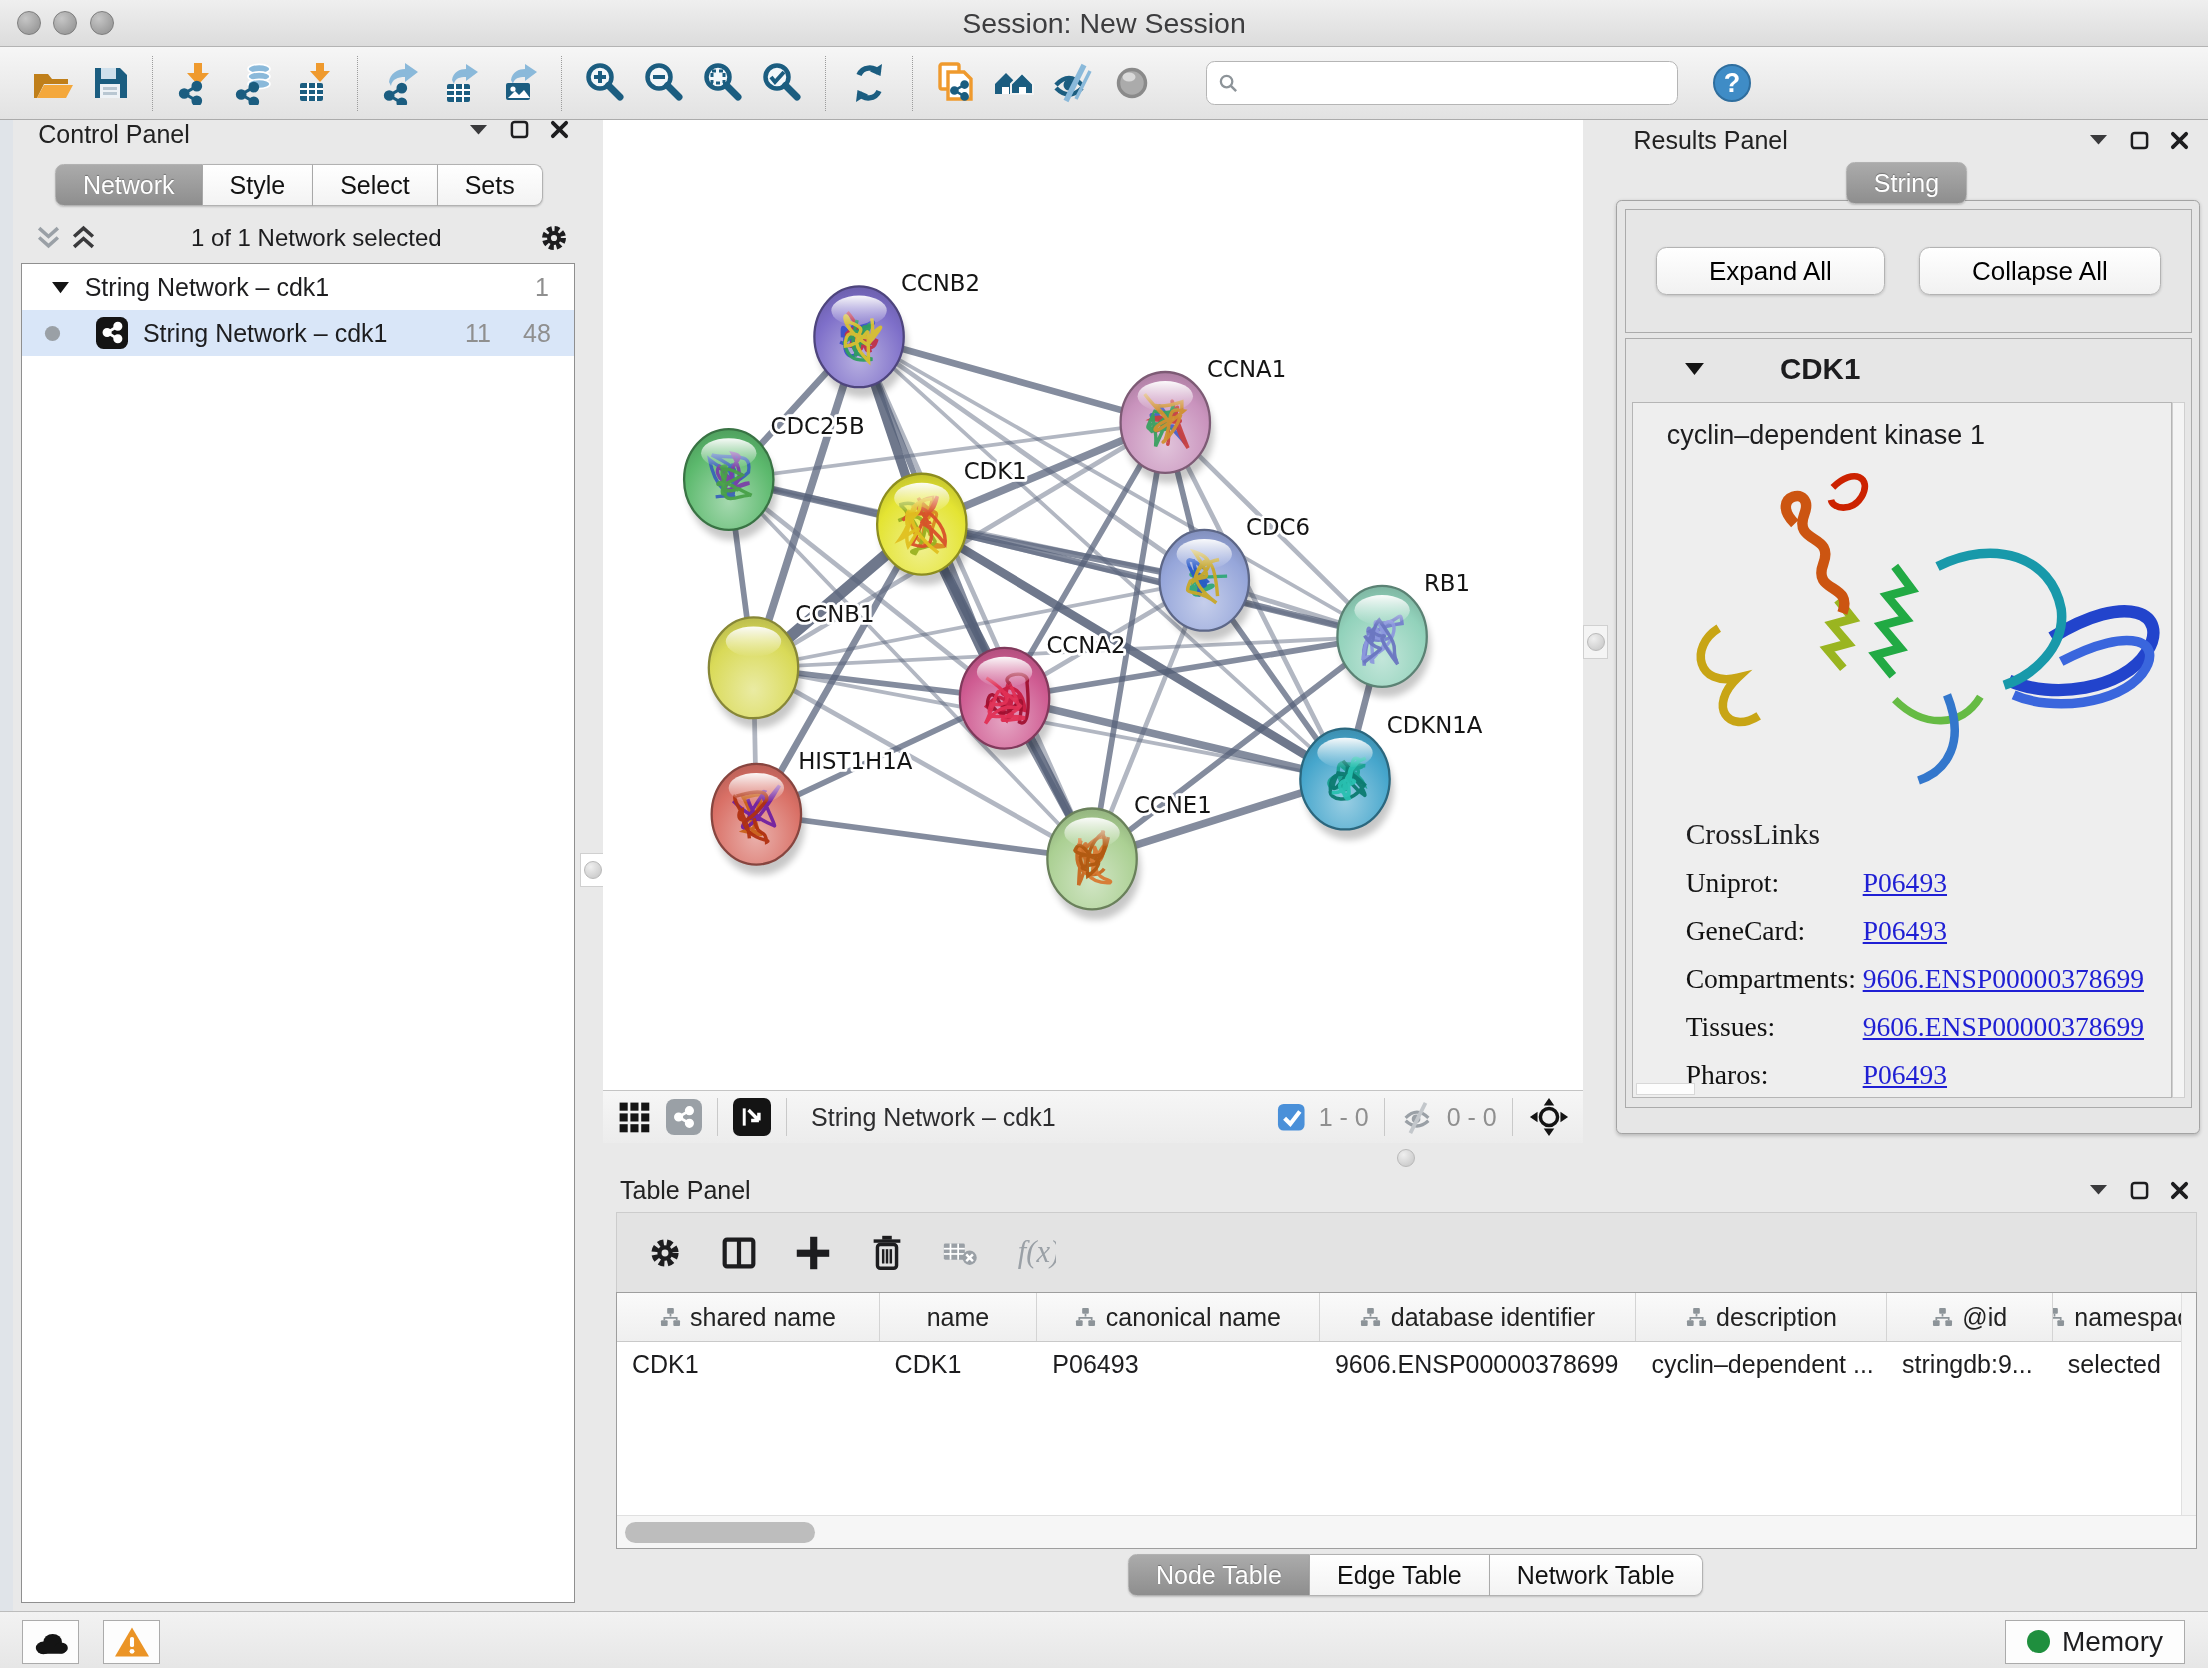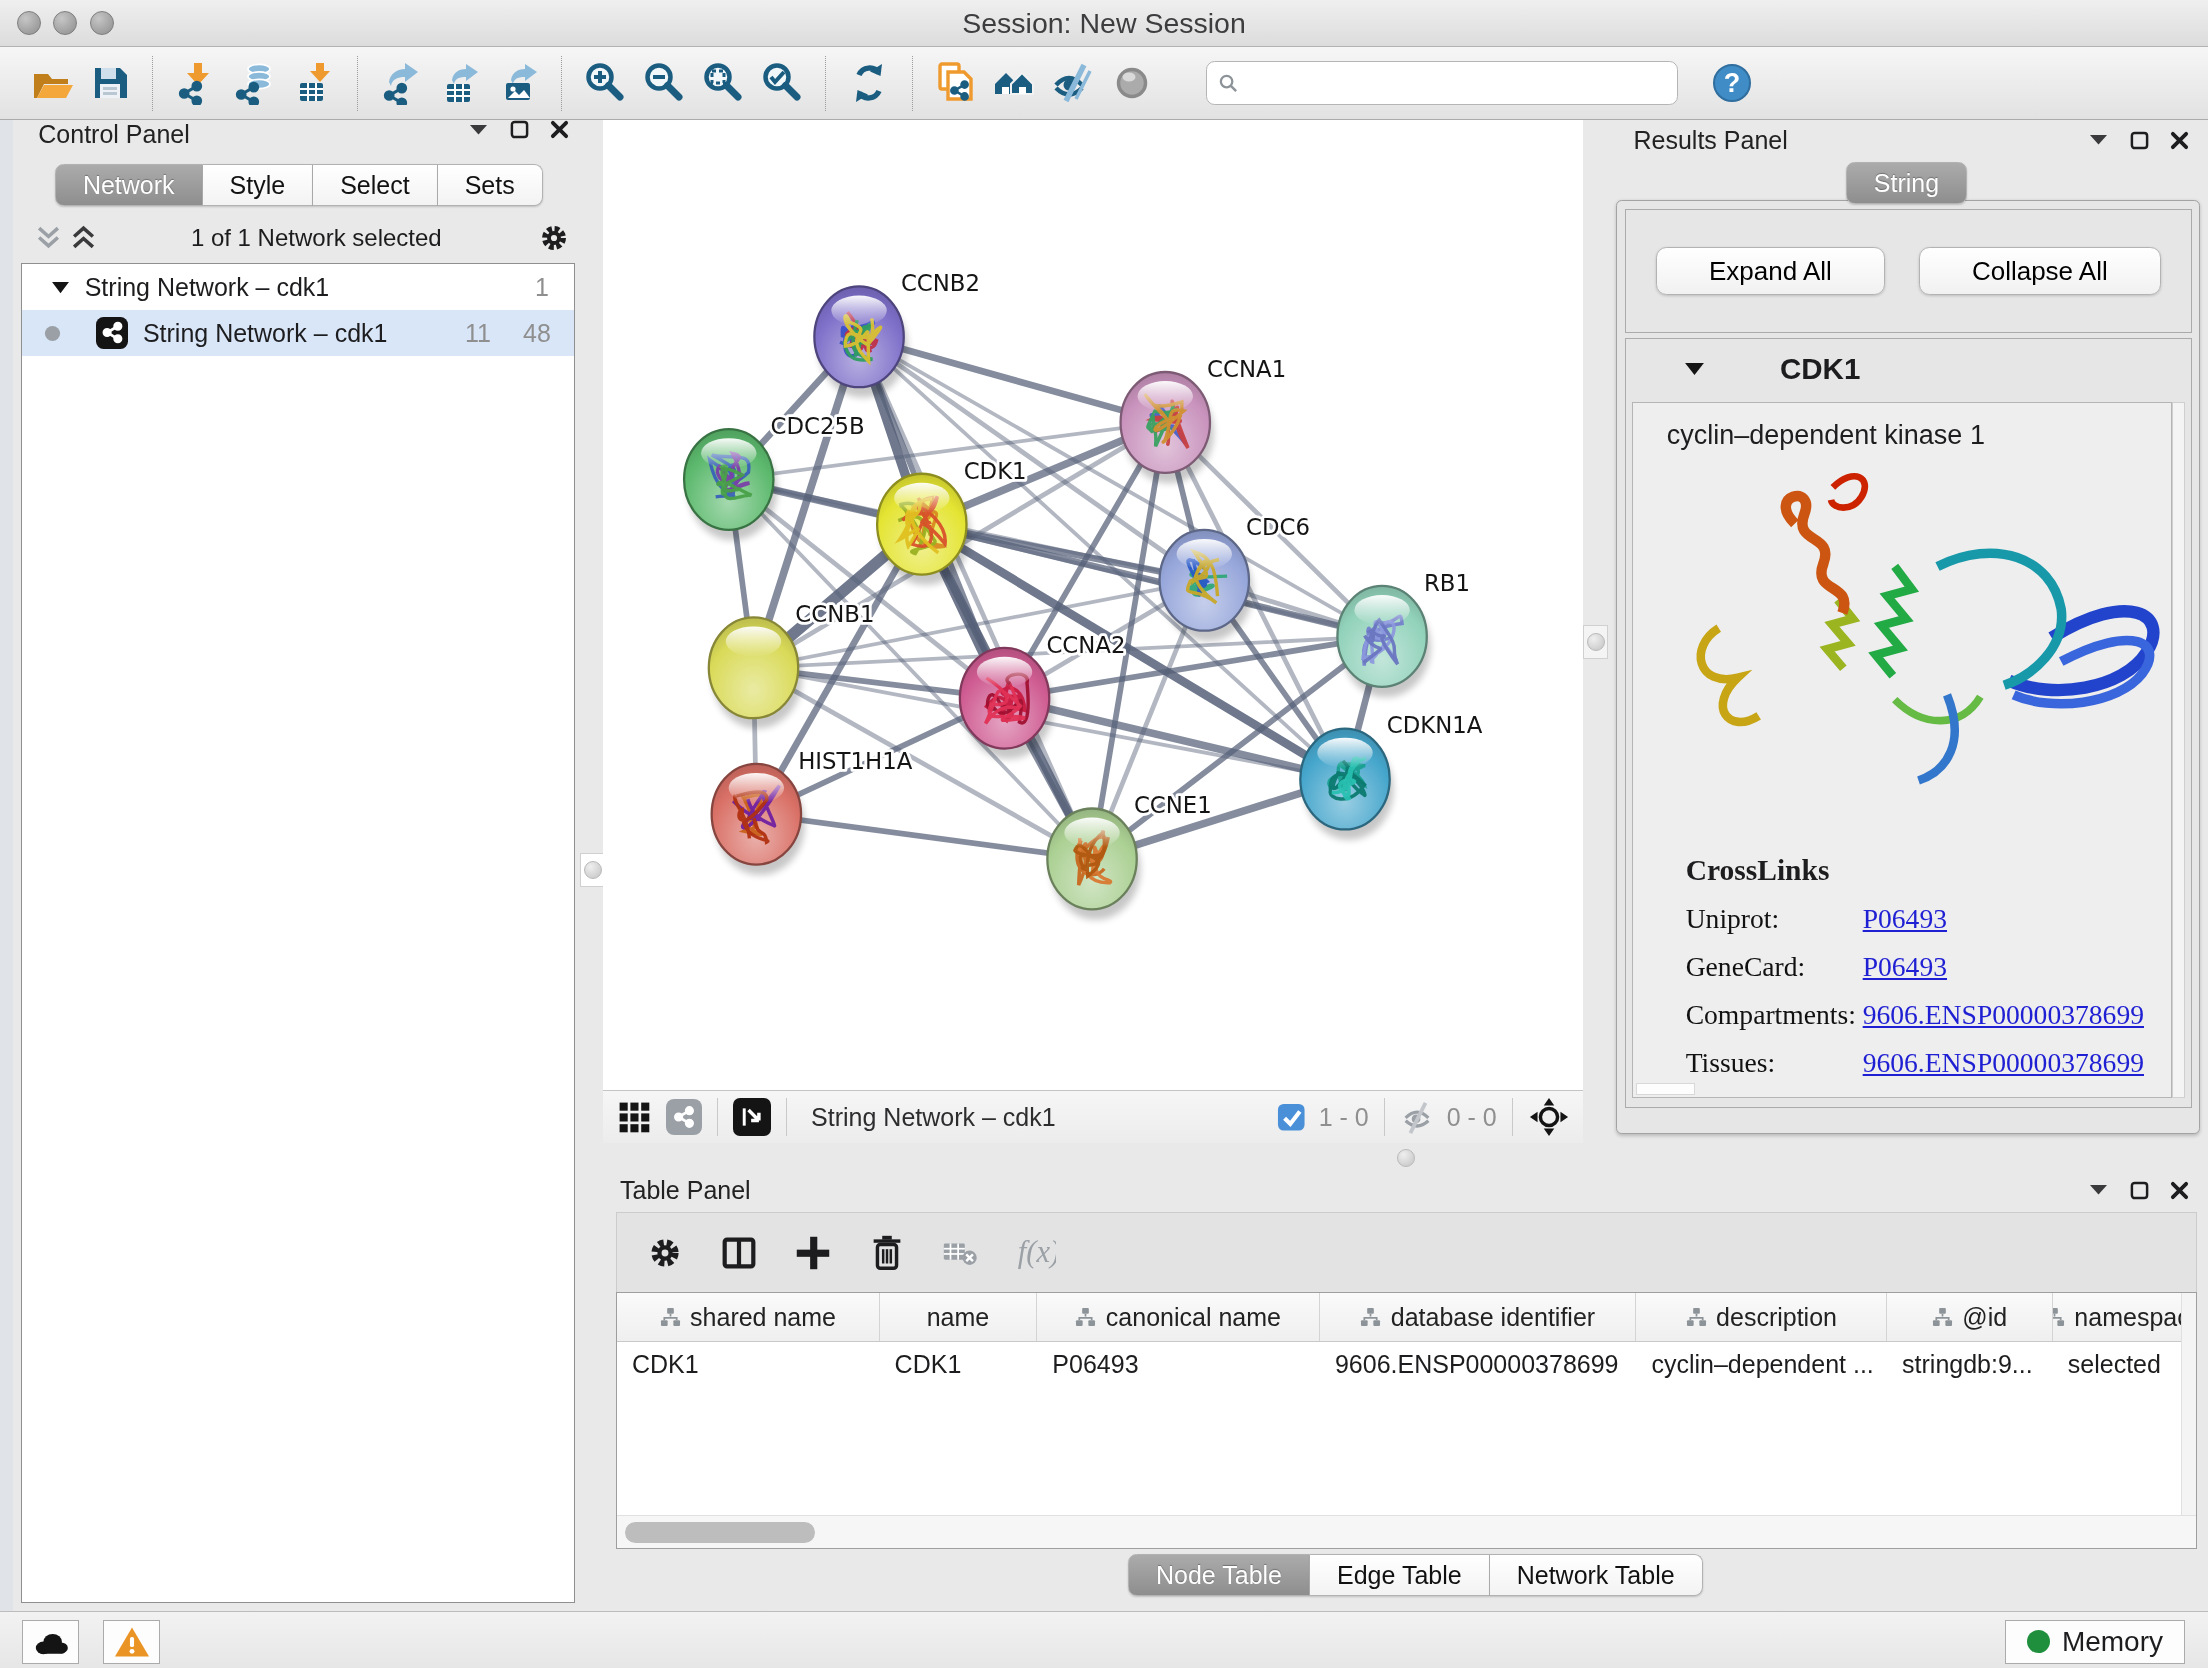--- a/index.html
+++ b/index.html
@@ -57,21 +57,21 @@
     border:1px solid #a3a3a3;border-radius:5.7px;box-shadow:0 1.9px 3.8px rgba(0,0,0,.2);}
   #rp-btnbox{position:absolute;left:7.6px;right:7.6px;top:7.6px;height:122px;border:1px solid #ababab;background:#e6e6e6;
     display:flex;align-items:center;justify-content:center;gap:34px;}
   #rp-section{position:absolute;left:7.6px;right:7.6px;top:137px;bottom:25px;border:1px solid #ababab;background:#e6e6e6;}
   #rp-sec-head{height:59px;display:flex;align-items:center;padding-left:57px;gap:74px;}
   #rp-sec-name{font-size:29.5px;font-weight:bold;}
   #rp-inner{position:absolute;left:5.7px;right:19px;top:63px;bottom:9.5px;border:1px solid #b5b5b5;background:#eeeeee;overflow:hidden;}
   #rp-desc{font-size:27px;padding:17px 0 0 34px;}
   #rp-vscroll{position:absolute;right:5.7px;top:63px;bottom:9.5px;width:11.4px;background:#f4f4f4;border:1px solid #cfcfcf;}
   #crosslinks{padding:9.5px 0 0 53px;font-family:"Liberation Serif",serif;}
-  #crosslinks-title{font-size:29.5px;font-weight:bold;margin-top:36px;}
+  #crosslinks-title{font-size:29.5px;font-weight:normal;}
   .xl-row{display:flex;margin-top:16px;font-size:27.6px;}
   .xl-label{width:177px;color:#111;}
   .xl-value{color:#1f1fd4;text-decoration:underline;}
   #rp-hscroll{position:absolute;left:3.8px;bottom:1.9px;height:9.5px;width:57px;background:#fdfdfd;border:1px solid #d8d8d8;}
   
   #table-panel{left:597px;top:1170px;width:1611px;height:441px;background:#e9e9e9;}
   #tp-header{display:flex;justify-content:space-between;align-items:center;height:40px;padding:0 19px 0 23px;}
   #tp-toolbar{position:absolute;left:19px;right:11.4px;top:42px;height:80px;background:#e3e3e3;
     border:1px solid #cccccc;border-bottom:none;display:flex;align-items:center;gap:32px;padding-left:27px;}
   #tp-table{position:absolute;left:19px;right:11.4px;top:122px;height:255px;background:#fff;border:1px solid #9e9e9e;overflow:hidden;}

